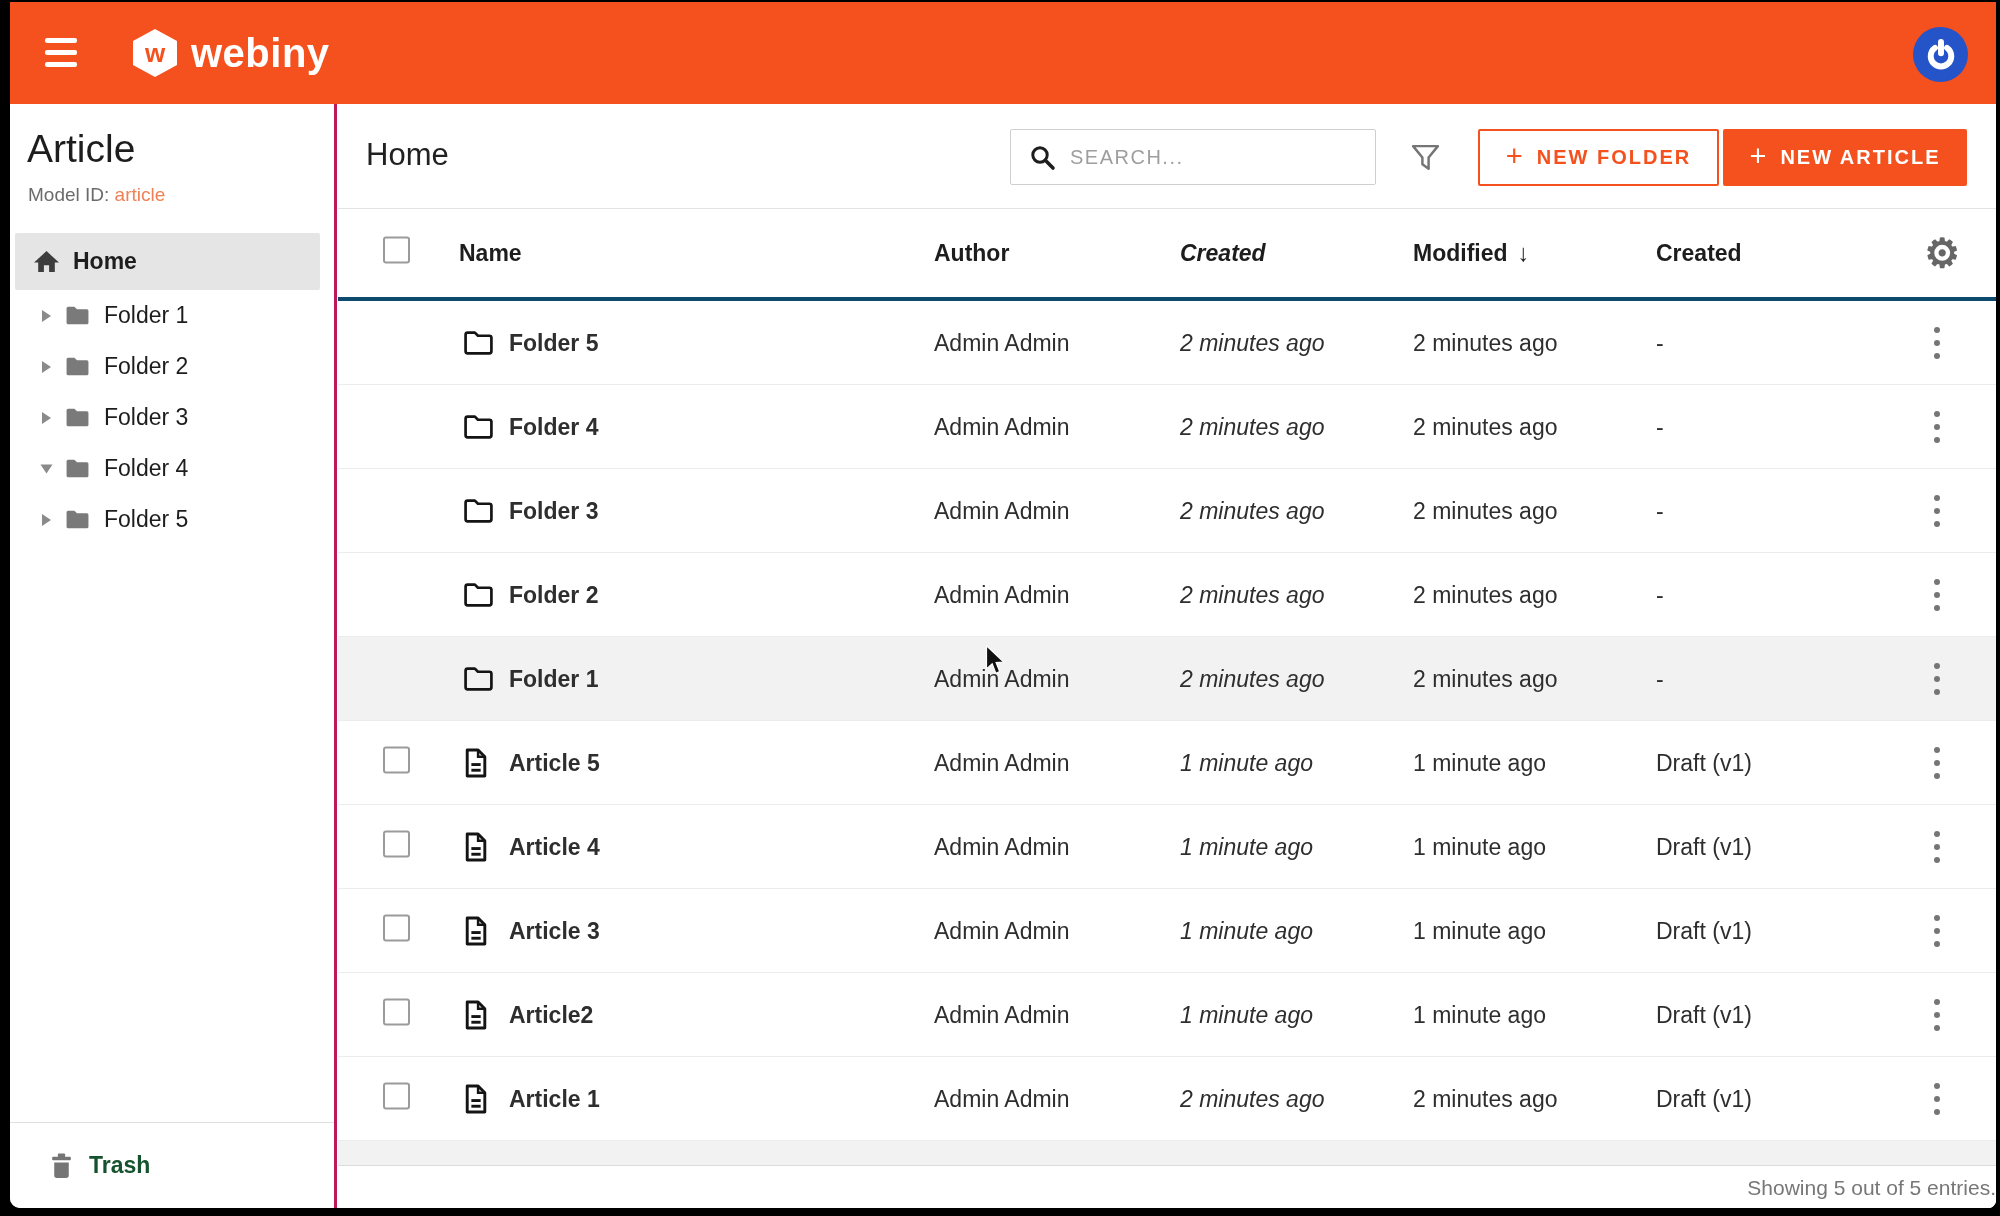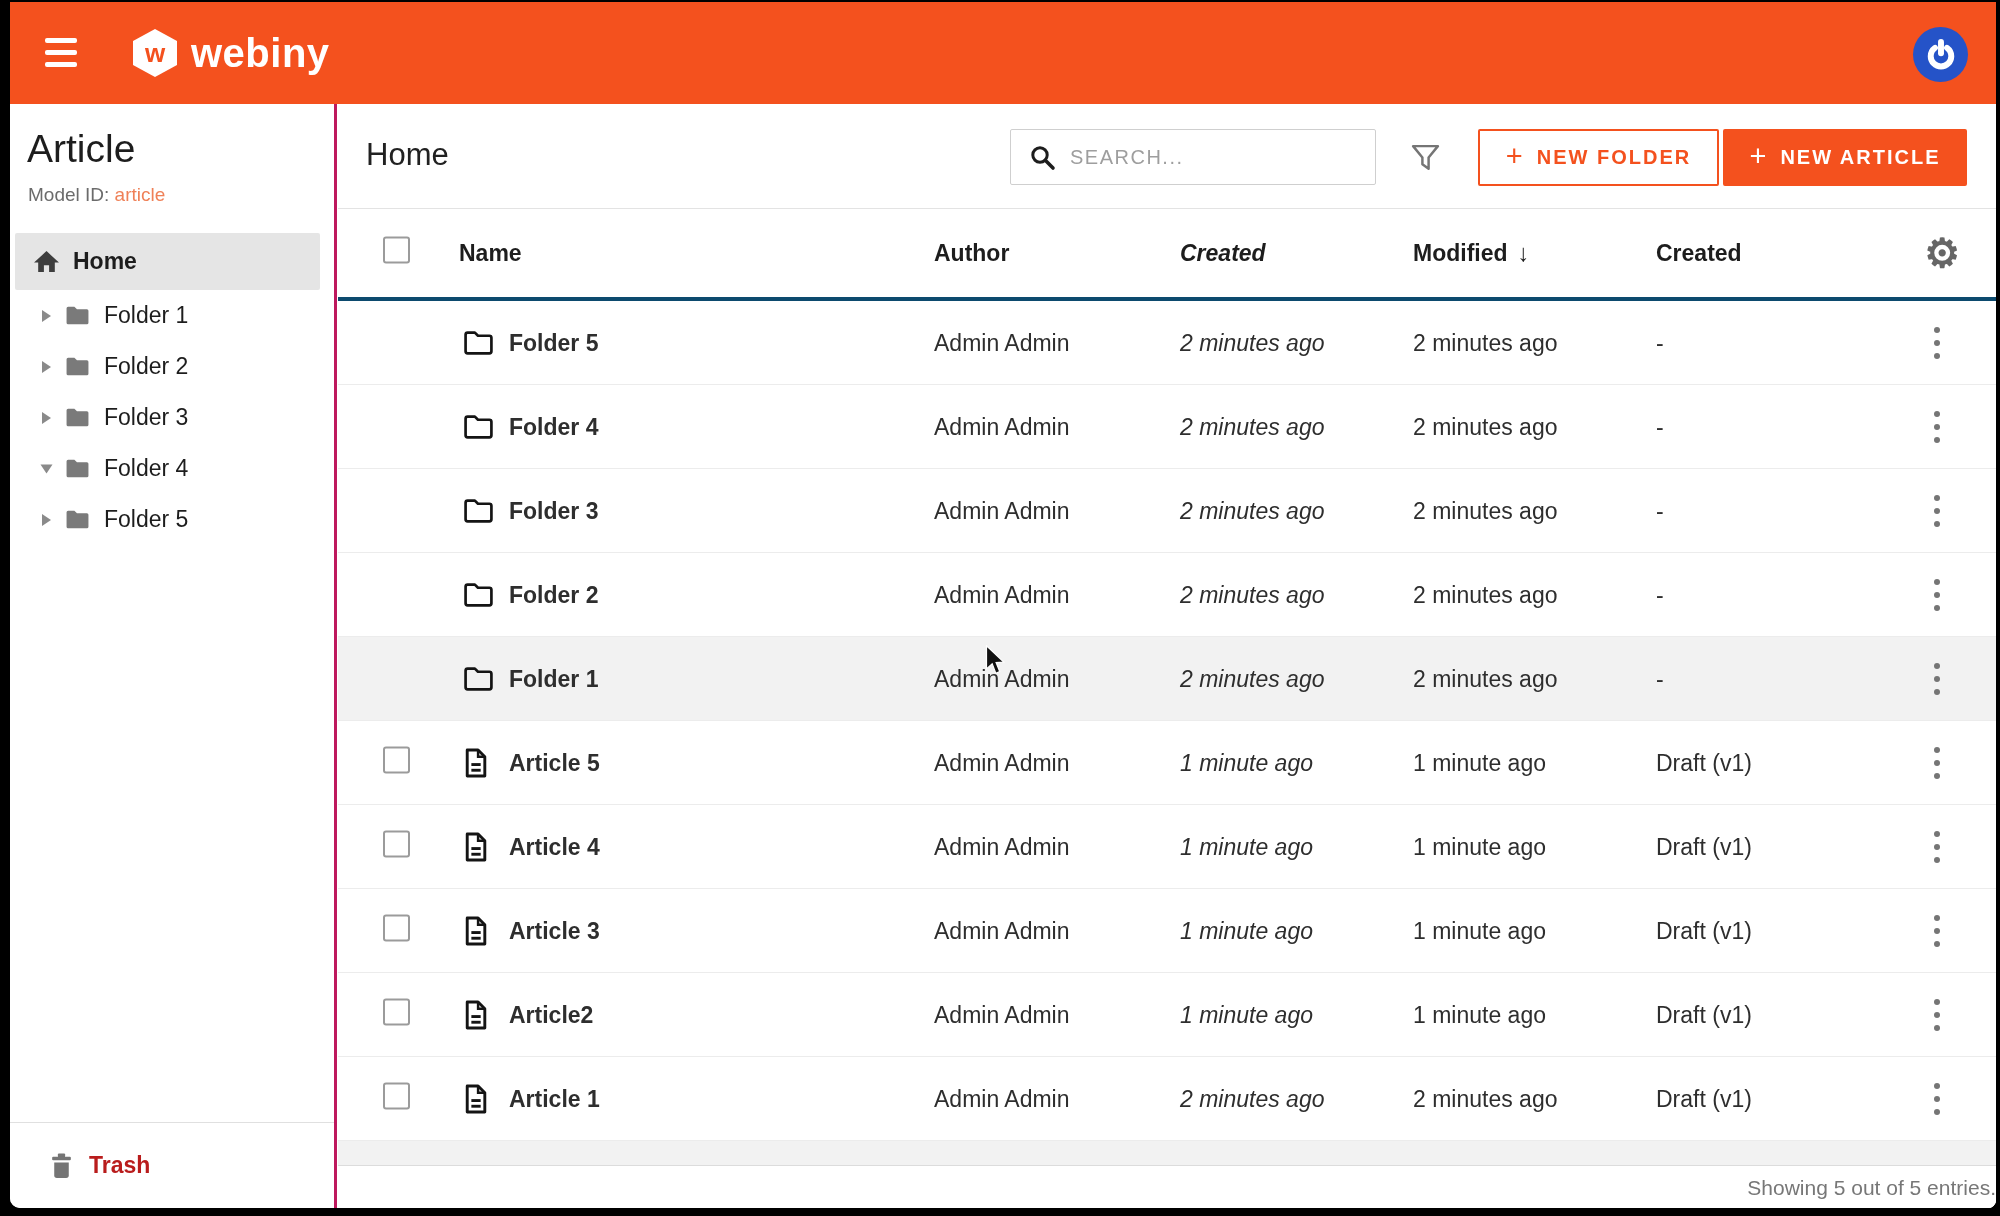--- a/index.html
+++ b/index.html
@@ -36,21 +36,21 @@
   .tree-item.expanded .tw { transform:rotate(90deg); }
   .tree-item svg { margin-left:14px; flex:none; }
   .tree-label { margin-left:14px; font-size:23px; color:#1d1d1d; }
   .create-folder { position:absolute; left:0; top:444px; width:100%; height:50px; display:flex;
                    align-items:center; cursor:pointer; }
   .create-folder svg { margin-left:22px; }
   .create-folder .lbl { margin-left:12px; font-size:23px; font-weight:bold; color:#1d1d1d; }
   .sb-footer { position:absolute; left:0; bottom:0; width:100%; height:86px; border-top:1px solid #e0e0e0;
                display:flex; align-items:center; cursor:pointer; }
   .sb-footer svg { margin-left:40px; }
-  .sb-footer .lbl { margin-left:16px; font-size:23px; font-weight:bold; color:#b91c1c; }
+  .sb-footer .lbl { margin-left:16px; font-size:23px; font-weight:bold; color:#14532d; }
 
   
   .main { position:absolute; left:328px; top:102px; width:1658px; height:1104px; background:#fff; }
   .toolbar { position:absolute; left:0; top:0; width:100%; height:105px; border-bottom:1px solid #e3e3e3; }
   .page-title { position:absolute; left:28px; top:33px; font-size:31px; color:#212121; font-weight:400; }
   .searchbox { position:absolute; left:672px; top:25px; width:366px; height:56px; border:1px solid #cfcfcf;
                border-radius:2px; background:#fff; display:flex; align-items:center; }
   .searchbox svg { margin-left:18px; flex:none; }
   .searchbox input { border:none; outline:none; flex:1; margin-left:14px; font-size:20px; letter-spacing:1.5px;
                      color:#424242; font-family:"Liberation Sans", sans-serif; }

